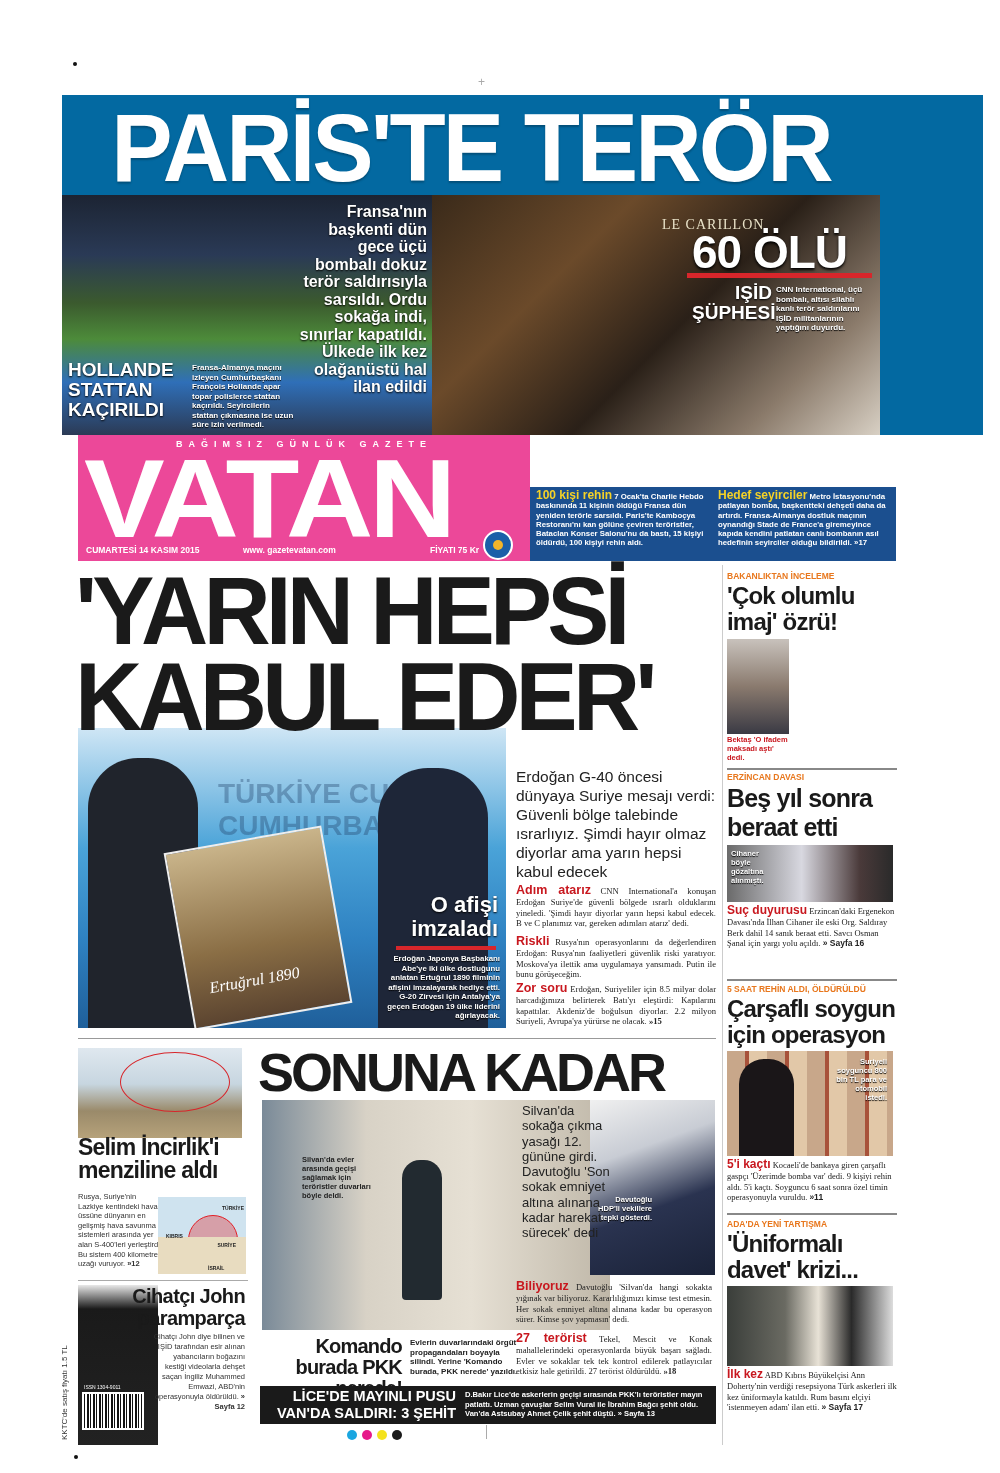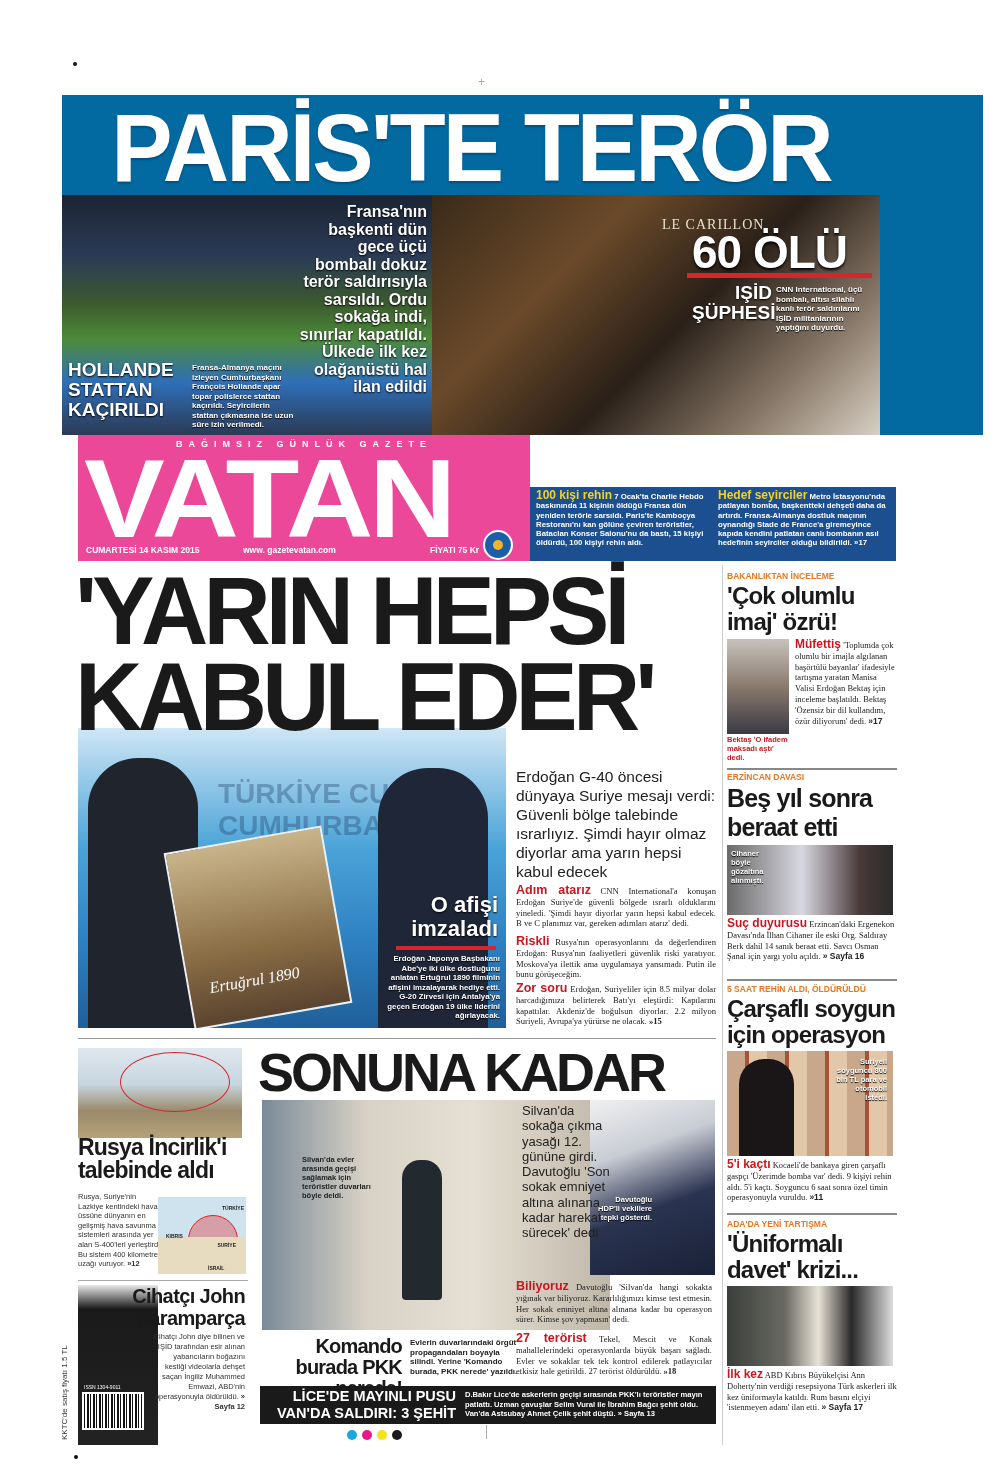--- a/index.html
+++ b/index.html
@@ -154,33 +154,28 @@
   <span>Erdoğan, Suriyeliler için 8.5 milyar dolar harcadığımıza belirterek Batı'yı eleştirdi: Kapılarını kapattılar. Akdeniz'de boğulsun diyorlar. 2.2 milyon Suriyeli, Avrupa'ya yürürse ne olacak.</span>
   <b>»15</b>
 </div>
 
 <div class="rc" style="top:571px;">
   <div class="kicker">BAKANLIKTAN İNCELEME</div>
   <div class="rc-head" style="margin-top:2px;">'Çok olumlu imaj' özrü!</div>
   <div style="position:relative;height:120px;margin-top:4px;">
     <div class="photo" style="left:0;top:0;width:62px;height:95px;background:linear-gradient(180deg,#c8c2bc,#8a7a6e 50%,#3a3a44);"></div>
     <div class="abs" style="left:0;top:96px;width:66px;color:#c8171e;font-size:7.5px;font-weight:700;line-height:9px;">Bektaş 'O ifadem maksadı aştı' dedi.</div>
-    <div class="abs rc-text" style="left:68px;top:0;width:102px;">
-      <span class="red-hl" style="font-size:12px;">Müfettiş</span>
-      <span>'Toplumda çok olumlu bir imajla algılanan başörtülü bayanlar' ifadesiyle tartışma yaratan Manisa Valisi Erdoğan Bektaş için inceleme başlatıldı. Bektaş 'Özensiz bir dil kullandım, özür diliyorum' dedi.</span>
-      <b style="font-family:'Liberation Sans',sans-serif;">»17</b>
-    </div>
   </div>
 </div>
 <div class="rc-rule" style="top:768px;"></div>
 
 <div class="rc" style="top:772px;">
   <div class="kicker">ERZİNCAN DAVASI</div>
   <div class="rc-head" style="margin-top:2px;font-size:25px;line-height:29px;">Beş yıl sonra beraat etti</div>
-  <div class="photo" style="position:relative;width:166px;height:70px;margin-top:3px;background:linear-gradient(90deg,#6a6a6a,#d8d8e0 45%,#4a3a3a 80%,#2a2a2a);">
+  <div class="photo" style="position:relative;width:166px;height:57px;margin-top:3px;background:linear-gradient(90deg,#6a6a6a,#d8d8e0 45%,#4a3a3a 80%,#2a2a2a);">
     <div class="cap-white" style="left:4px;top:4px;width:40px;">Cihaner böyle gözaltına alınmıştı.</div>
   </div>
   <div class="rc-text" style="margin-top:3px;">
     <span class="red-hl" style="font-size:12px;">Suç duyurusu</span>
     <span>Erzincan'daki Ergenekon Davası'nda İlhan Cihaner ile eski Org. Saldıray Berk dahil 14 sanık beraat etti. Savcı Osman Şanal için yargı yolu açıldı.</span>
     <b style="font-family:'Liberation Sans',sans-serif;">» Sayfa 16</b>
   </div>
 </div>
 <div class="rc-rule" style="top:979px;"></div>
 
@@ -208,21 +203,21 @@
     <span>ABD Kıbrıs Büyükelçisi Ann Doherty'nin verdiği resepsiyona Türk askerleri ilk kez üniformayla katıldı. Rum basını elçiyi 'istenmeyen adam' ilan etti.</span>
     <b style="font-family:'Liberation Sans',sans-serif;">» Sayfa 17</b>
   </div>
 </div>
 
 <div class="hr" style="left:78px;top:1038px;width:638px;"></div>
 <div class="hr" style="left:722px;top:565px;width:1px;height:880px;background:#ccc;"></div>
 
 <div id="rusya-photo" class="abs"></div>
 <div id="rusya-circle" class="abs"></div>
-<div id="rusya-head" class="abs">Rusya İncirlik'i talebinde aldı</div>
+<div id="rusya-head" class="abs">Selim İncirlik'i menziline aldı</div>
 <div id="rusya-text" class="abs">
   <span>Rusya, Suriye'nin Lazkiye kentindeki hava üssüne dünyanın en gelişmiş hava savunma sistemleri arasında yer alan S-400'leri yerleştirdi. Bu sistem 400 kilometre uzağı vuruyor.</span>
   <b>»12</b>
 </div>
 <div id="rusya-map" class="abs">
   <div style="position:absolute;left:30px;top:18px;width:50px;height:50px;border-radius:50%;background:rgba(226,31,38,0.35);border:1px solid #e21f26;"></div>
   <div style="position:absolute;left:0;top:40px;width:88px;height:37px;background:#e8dcc0;"></div>
   <div style="position:absolute;right:2px;top:8px;font-size:5px;font-weight:700;color:#222;">TÜRKİYE</div>
   <div style="position:absolute;right:10px;top:45px;font-size:5px;font-weight:700;color:#222;">SURİYE</div>
   <div style="position:absolute;left:50px;top:68px;font-size:5px;font-weight:700;color:#222;">İSRAİL</div>

